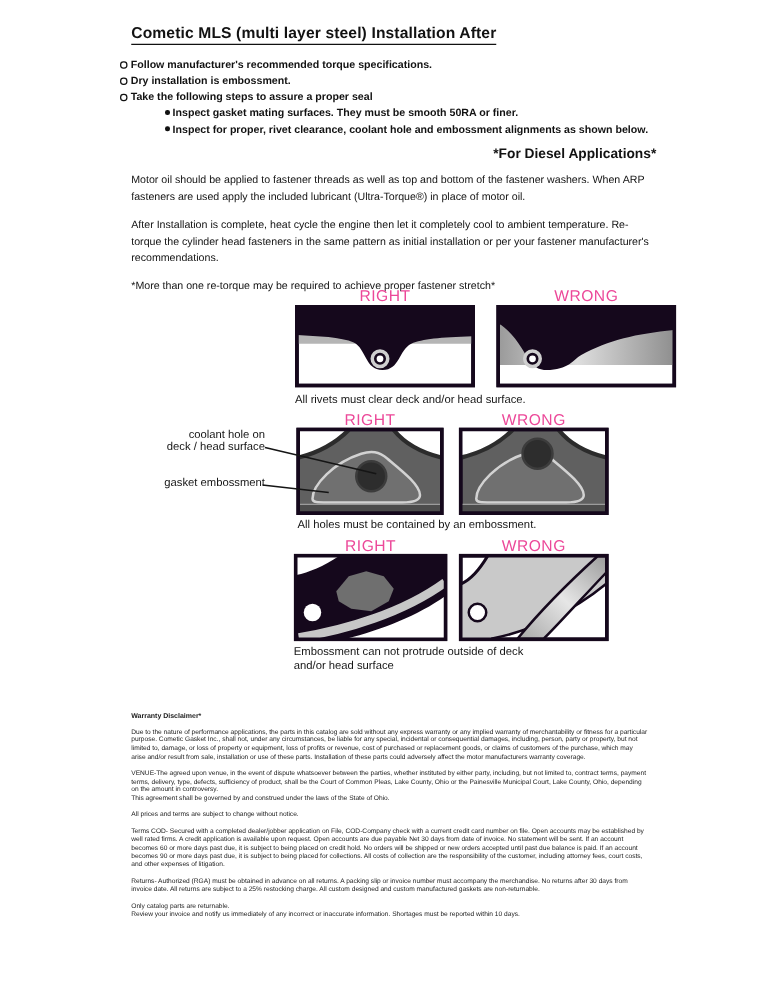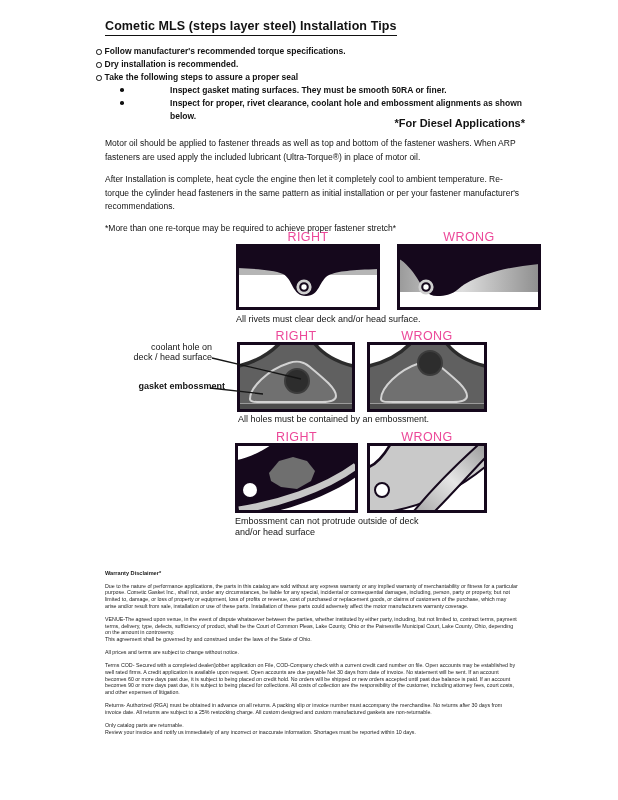--- a/index.html
+++ b/index.html
@@ -9,21 +9,21 @@
   }
   .abs{position:absolute;}
   
   .doc-title{
     left:105px;top:19px;font-size:12.5px;font-weight:bold;
     border-bottom:1.6px solid #111;padding-bottom:2px;letter-spacing:.1px;
   }
   
   .tips{left:96px;top:45px;width:430px;font-size:8.5px;line-height:13px;}
   .tip-row{display:flex;align-items:flex-start;font-weight:bold;}
-  .tip-row.sub{margin-left:24px;gap:44px;}
+  .tip-row.sub{margin-left:36px;}
   .b-circle{flex:0 0 auto;width:3.6px;height:3.6px;border:1px solid #111;border-radius:50%;margin:4px 3px 0 0;}
   .b-dot{flex:0 0 auto;width:3.6px;height:3.6px;background:#111;border-radius:50%;margin:4.3px 2.5px 0 0;}
   
   .diesel{left:105px;top:117px;width:420px;font-size:8.5px;line-height:13.4px;}
   .diesel h2{font-size:11px;margin:0 0 7px 0;text-align:right;}
   .diesel p{margin:0 0 9px 0;}
   
   .rw-label{font-size:12.5px;letter-spacing:.4px;text-align:center;color:#ec4899;}
   .fig-caption{font-size:9px;line-height:10.5px;white-space:pre-line;color:#151515;}
   .callout{font-size:9px;line-height:9.5px;text-align:right;white-space:pre-line;color:#151515;}
@@ -32,30 +32,30 @@
   .warranty{left:105px;top:570px;width:414px;font-size:5.3px;line-height:6.7px;color:#222;}
   .warranty h3{font-size:5.6px;margin:0 0 6px 0;color:#1a1a1a;}
   .warranty p{margin:0 0 6.4px 0;white-space:pre-line;}
   .footer-code{left:388px;top:761px;font-size:11.5px;color:#2a2a2a;letter-spacing:.3px;margin-top:39px;}
 </style>
 </head>
 <body>
 
 <div class="page">
 
-  <div class="abs doc-title">Cometic MLS (steps layer steel) Installation Tips</div>
+  <div class="abs doc-title">Cometic MLS (multi layer steel) Installation After</div>
 
   <div class="abs tips">
     <div class="tip-row">
       <span class="b-circle"></span>
       <span>Follow manufacturer's recommended torque specifications.</span>
     </div>
     <div class="tip-row">
       <span class="b-circle"></span>
-      <span>Dry installation is recommended.</span>
+      <span>Dry installation is embossment.</span>
     </div>
     <div class="tip-row">
       <span class="b-circle"></span>
       <span>Take the following steps to assure a proper seal</span>
     </div>
     <div class="tip-row sub">
       <span class="b-dot"></span>
       <span>Inspect gasket mating surfaces.  They must be smooth 50RA or finer.</span>
     </div>
     <div class="tip-row sub">
@@ -108,21 +108,21 @@
     </svg>
   </div>
 
   <div class="abs fig-caption" style="left:236px;top:314px;">All rivets must clear deck and/or head surface.</div>
 
   <div class="abs rw-label" style="left:237px;top:329px;width:118px;">RIGHT</div>
   <div class="abs rw-label" style="left:367px;top:329px;width:120px;">WRONG</div>
 
   <div class="abs callout" style="left:104px;top:343px;width:108px;">coolant hole on
 deck / head surface</div>
-  <div class="abs callout" style="left:117px;top:382px;width:108px;font-weight:bold;">gasket embossment</div>
+  <div class="abs callout" style="left:104px;top:382px;width:108px;">gasket embossment</div>
 
   <div class="abs" style="left:237px;top:342px;">
     <svg width="118" height="70" viewBox="0 0 118 70">
       <rect x="1.5" y="1.5" width="115" height="67" fill="#606060" stroke="#15081c" stroke-width="3"></rect>
       <path d="M2,2 H42 C32,12 18,20 2,24 Z" fill="#ffffff"></path>
       <path d="M42,2 C32,12 18,20 2,24" fill="none" stroke="#2c2c2c" stroke-width="3.5"></path>
       <path d="M116,2 H78 C86,12 100,20 116,24 Z" fill="#ffffff"></path>
       <path d="M78,2 C86,12 100,20 116,24" fill="none" stroke="#2c2c2c" stroke-width="3.5"></path>
       <path d="M13,57 C13,46 30,28 52,21 C60,18.5 66,19 73,25 C85,35 99,46 99,54 C99,59 93,60 85,60 H25 C17,60 13,60 13,57 Z" fill="#707070" stroke="#d2d2d2" stroke-width="2"></path>
       <circle cx="60" cy="39" r="12" fill="#2d2d2d" stroke="#3c3c3c" stroke-width="2"></circle>

